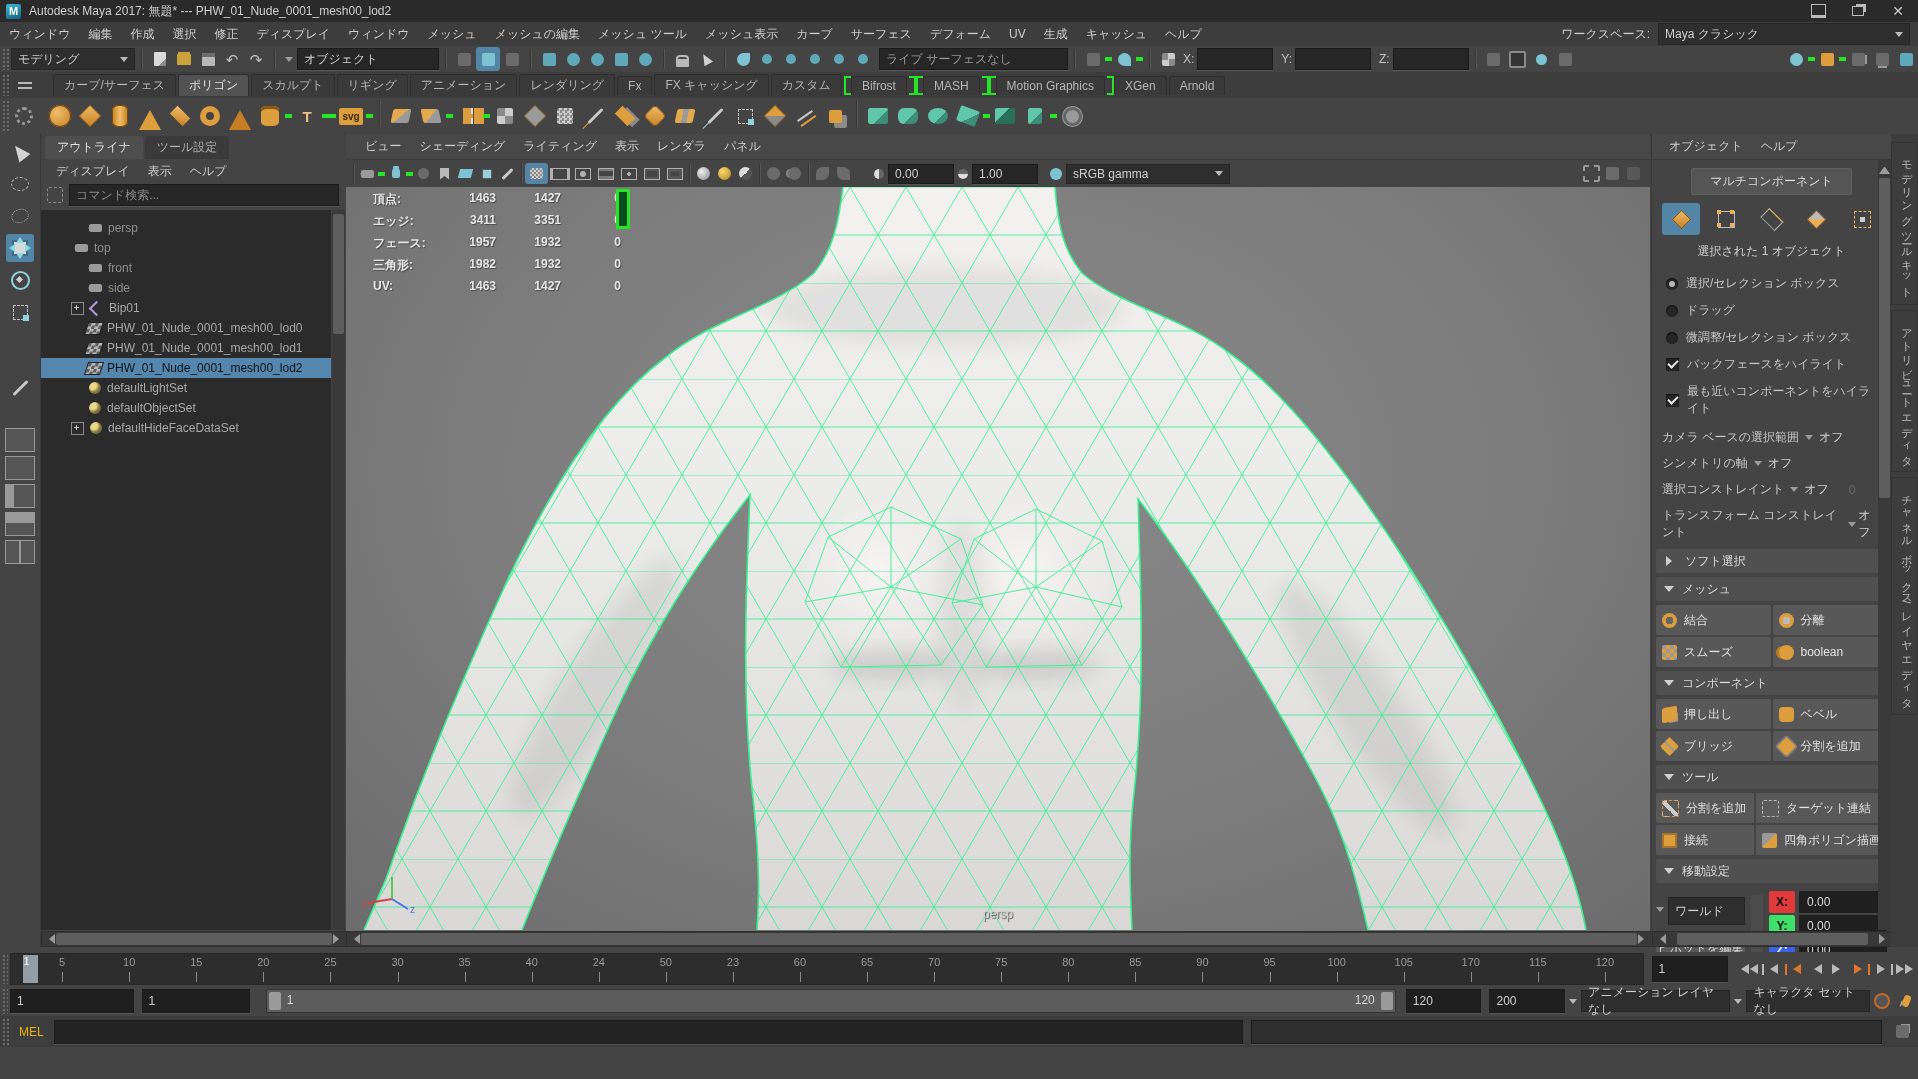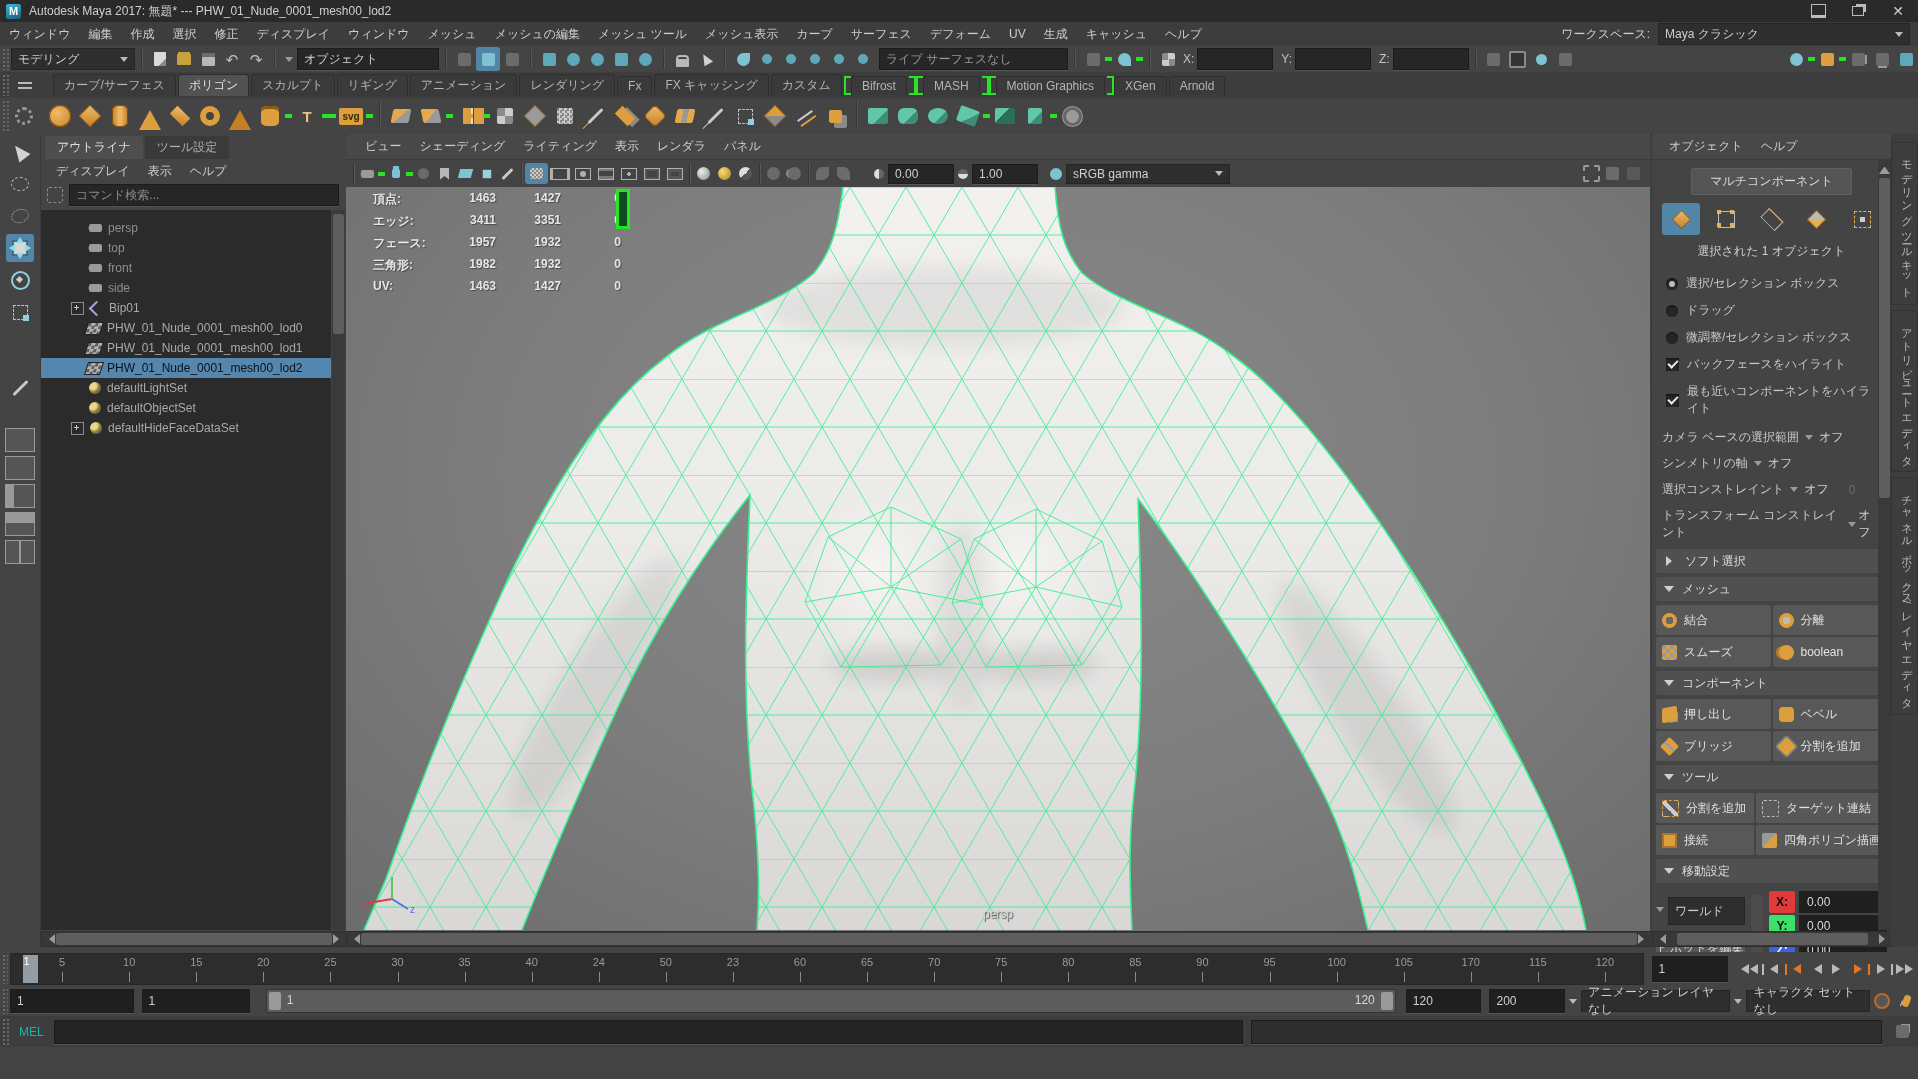--- a/index.html
+++ b/index.html
@@ -481,21 +481,21 @@
       <div class="fld" style="flex:1">
           <span style="color:#8a8a8a">コマンド検索...</span>
         </div>
     </div>
     <div class="abs" style="left:0;top:76px;width:290px;height:720px;background:#2b2b2b;overflow:hidden">
       <div style="height:8px"></div>
       <div class="trow dim" style="padding-left:46px">
           <div class="cam"></div>
           <span>persp</span>
         </div>
-      <div class="trow dim" style="padding-left:46px">
+      <div class="trow dim" style="padding-left:32px">
           <div class="cam"></div>
           <span>top</span>
         </div>
       <div class="trow dim" style="padding-left:46px">
           <div class="cam"></div>
           <span>front</span>
         </div>
       <div class="trow dim" style="padding-left:46px">
           <div class="cam"></div>
           <span>side</span>
@@ -1052,21 +1052,21 @@
     <div class="ic">
         <div class="cir" style="width:12px;height:12px;background:#555;border:2px solid #c06a2a;border-radius:50%"></div>
       </div>
     <div class="ic">
         <div style="width:7px;height:12px;background:#dd9e3e;border-radius:3px;transform:rotate(20deg);box-shadow:-4px 4px 0 -3px #ccc"></div>
       </div>
   </div>
 
   <div class="abs row" style="left:0;top:1016px;width:1918px;height:31px;background:#3d3d3d">
     <div class="grip"></div>
-    <span style="margin:0 10px 0 8px;color:#14b8a6">MEL</span>
+    <span style="margin:0 10px 0 8px;color:#eab308">MEL</span>
     <div class="fld" style="width:1175px;height:22px;background:#242424"></div>
     <div class="fld" style="flex:1;height:22px;margin:0 8px;background:#2e2e2e"></div>
     <div class="ic" style="margin-right:4px">
         <div class="sq dk" style="box-shadow:3px -3px 0 -2px #999"></div>
       </div>
   </div>
 
 
 </div>
 

